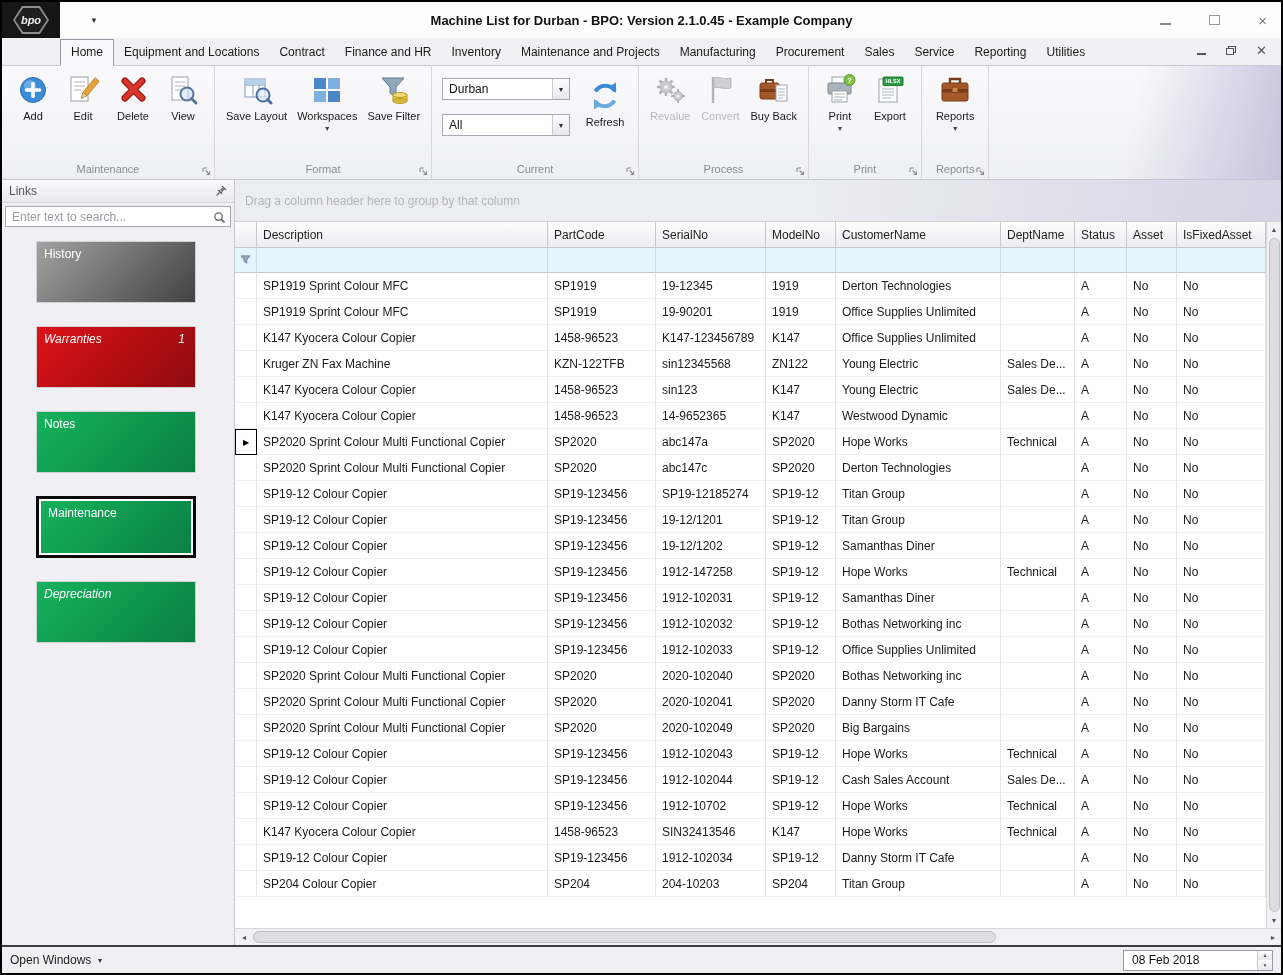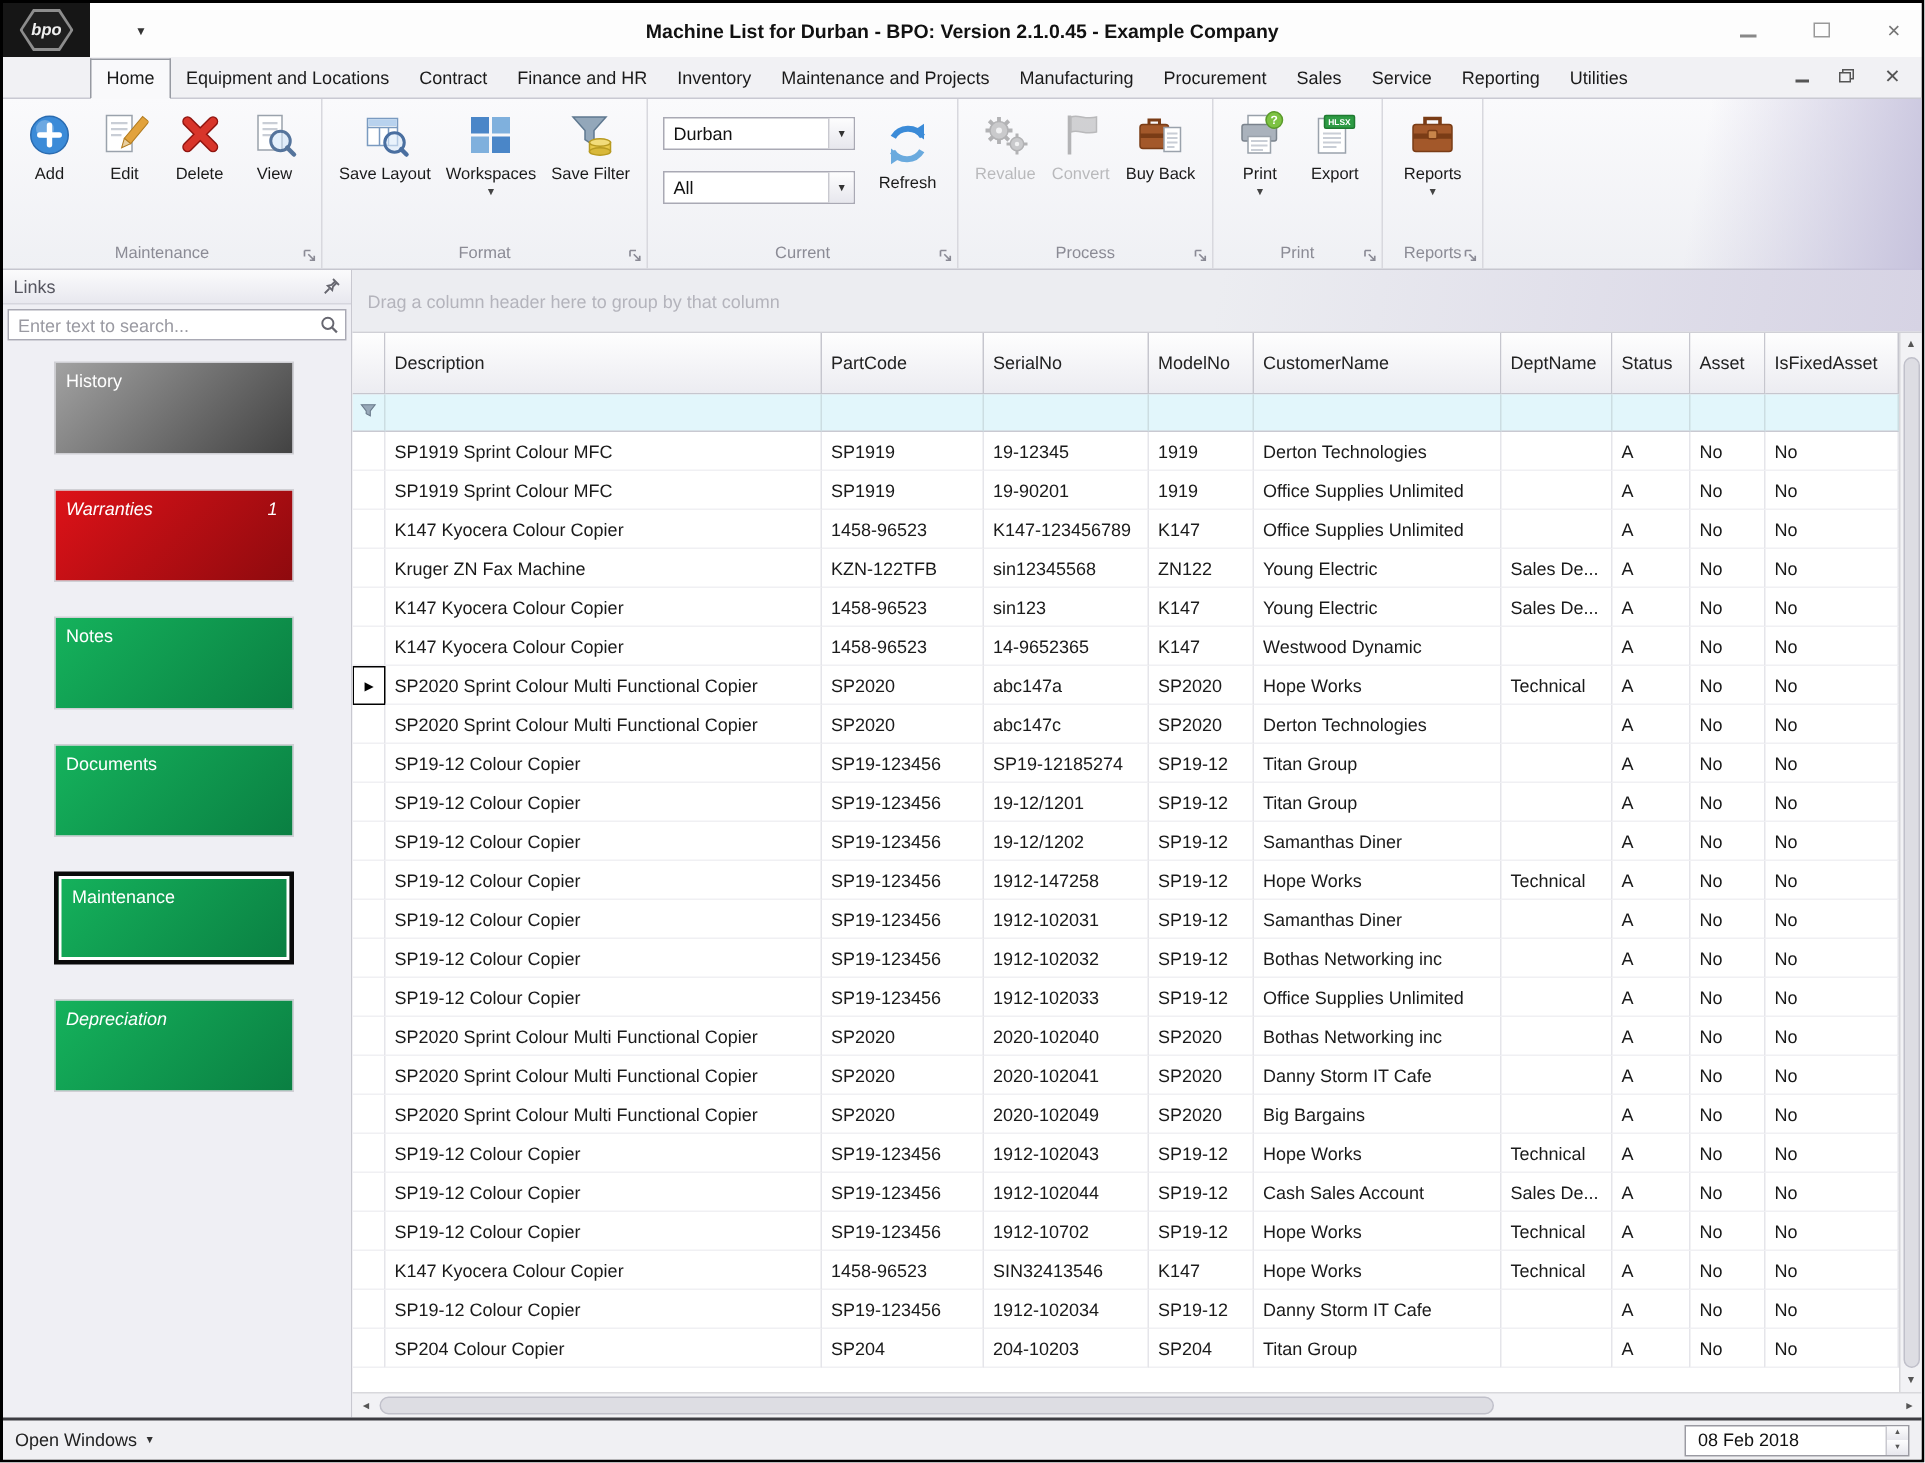--- a/index.html
+++ b/index.html
@@ -63,21 +63,21 @@
   .tile.selected { border:3px solid #0a0a0a; box-shadow:inset 0 0 0 2px #fff; }
   .tile-label { position:absolute; top:5px; left:7px; color:#fff; font-size:12px; }
   .tile.selected .tile-label { top:7px; left:9px; }
   .tile-badge { position:absolute; top:5px; right:10px; color:#fff; font-size:12px; }
 
   
   .gridwrap { flex:1; min-width:0; display:flex; flex-direction:column; background:#fff; }
   .groupby { height:42px; flex-shrink:0; background:linear-gradient(100deg,#ecedf1 55%, #d6d3e4 100%); border-bottom:1px solid #d0d0d6; display:flex; align-items:center; padding-left:10px; color:#b4b4bc; font-size:12px; }
   .gridscroll { flex:1; min-height:0; display:flex; }
   .gridcols { flex:1; min-width:0; display:flex; flex-direction:column; overflow:hidden; }
-  .header-row { display:flex; height:41px; flex-shrink:0; }
+  .header-row { display:flex; height:26px; flex-shrink:0; }
   .hcell { flex:0 0 auto; border-right:1px solid #c6c6ce; border-bottom:1px solid #c6c6ce; background:linear-gradient(#fefefe,#ececf1); font-size:12px; color:#222; display:flex; align-items:center; padding-left:6px; overflow:hidden; white-space:nowrap; }
   .icell-h { flex:0 0 22px; width:22px; border-right:1px solid #c6c6ce; border-bottom:1px solid #c6c6ce; background:linear-gradient(#fefefe,#ececf1); }
   .filter-row { display:flex; height:25px; flex-shrink:0; background:#e2f6fb; }
   .fcell { flex:0 0 auto; border-right:1px solid #ccdde2; border-bottom:1px solid #c9c9d1; }
   .ficell { flex:0 0 22px; width:22px; border-right:1px solid #ccdde2; border-bottom:1px solid #c9c9d1; display:flex; align-items:center; justify-content:center; }
   .grid-body { flex:1; overflow:hidden; background:#fff; }
   .grow { display:flex; height:26px; background:#fff; }
   .gcell { flex:0 0 auto; border-right:1px solid #e5e5ea; border-bottom:1px solid #f0f0f3; font-size:12px; color:#1a1a1a; display:flex; align-items:center; padding:0 3px 0 6px; white-space:nowrap; overflow:hidden; }
   .icell { flex:0 0 22px; width:22px; border-right:1px solid #e5e5ea; border-bottom:1px solid #f0f0f3; display:flex; align-items:center; justify-content:center; font-size:8px; color:#000; }
   .icell.current { border:1px solid #000; }
@@ -432,23 +432,20 @@
       <div class="tiles">
           <div class="tile" style="background: linear-gradient(135deg, rgb(162, 162, 162) 0%, rgb(66, 66, 66) 100%);">
             <span class="tile-label">History</span>
           </div>
           <div class="tile" style="background: linear-gradient(135deg, rgb(221, 18, 24) 0%, rgb(142, 10, 14) 100%); font-style: italic;">
             <span class="tile-label">Warranties</span>
             <span class="tile-badge">1</span>
           </div>
           <div class="tile" style="background: linear-gradient(135deg, rgb(21, 178, 92) 0%, rgb(10, 127, 66) 100%);">
             <span class="tile-label">Notes</span>
-          </div>
-          <div class="tile" style="background: linear-gradient(135deg, rgb(21, 178, 92) 0%, rgb(10, 127, 66) 100%);">
-            <span class="tile-label">Documents</span>
           </div>
           <div class="tile selected" style="background: linear-gradient(135deg, rgb(21, 178, 92) 0%, rgb(10, 127, 66) 100%);">
             <span class="tile-label">Maintenance</span>
           </div>
           <div class="tile" style="background: linear-gradient(135deg, rgb(21, 178, 92) 0%, rgb(10, 127, 66) 100%); font-style: italic;">
             <span class="tile-label">Depreciation</span>
           </div>
         </div>
     </div>
 

